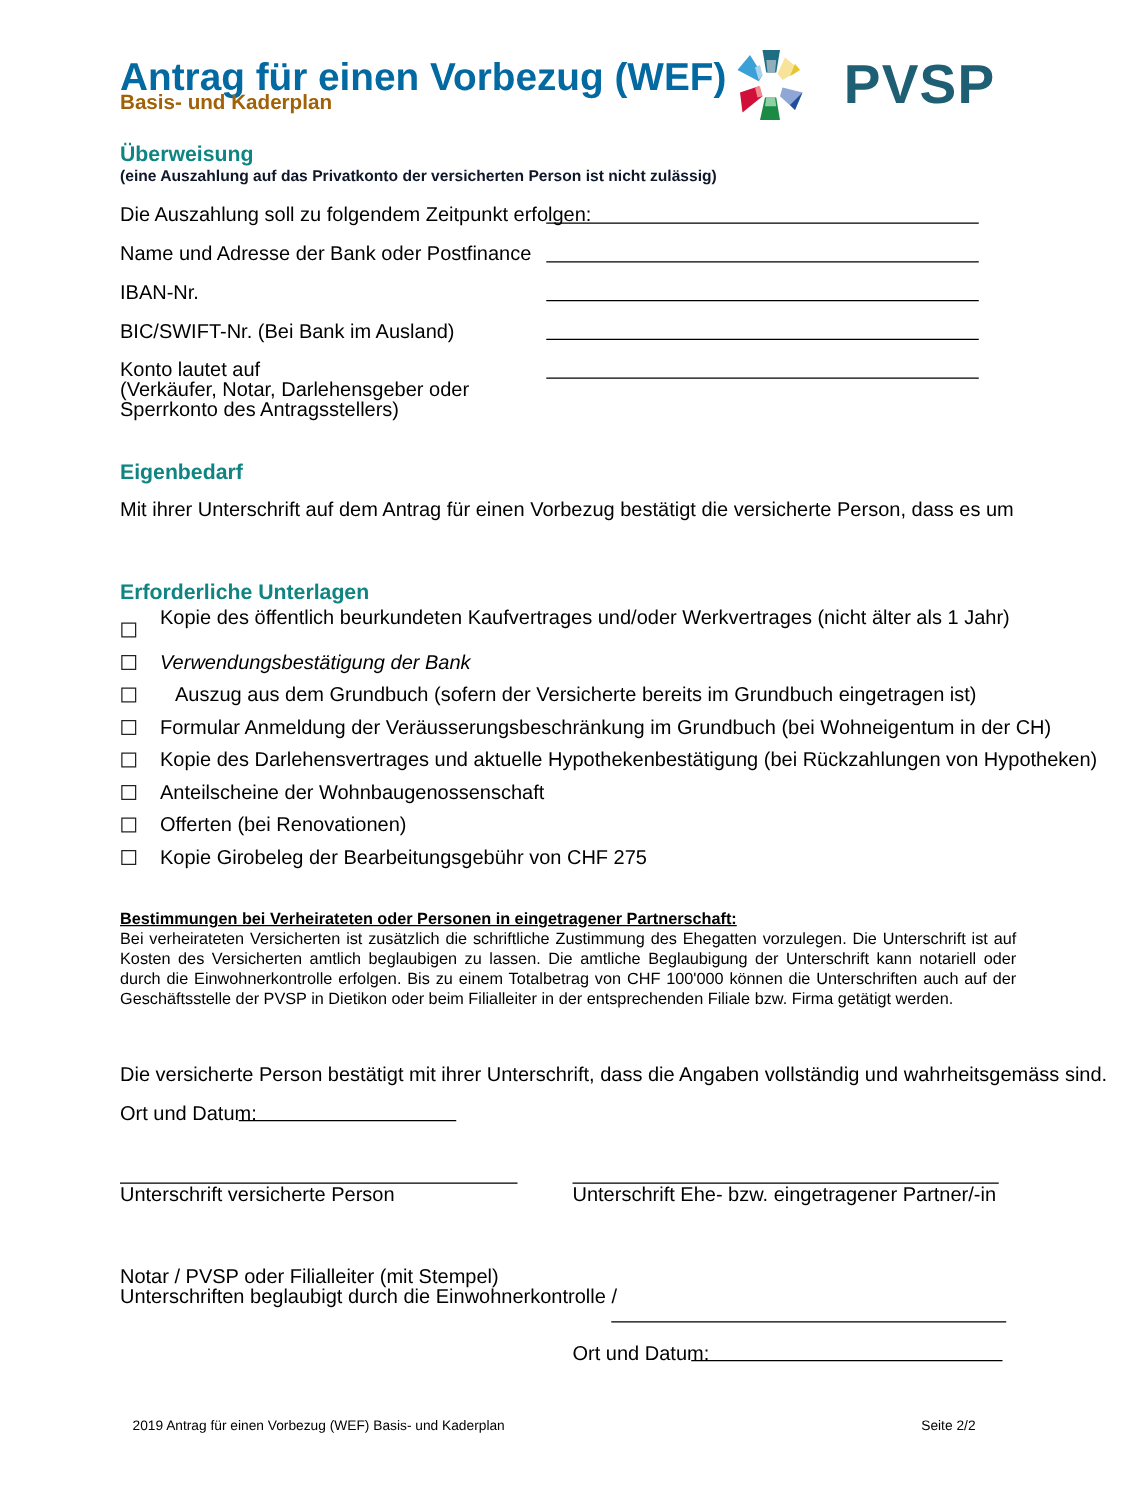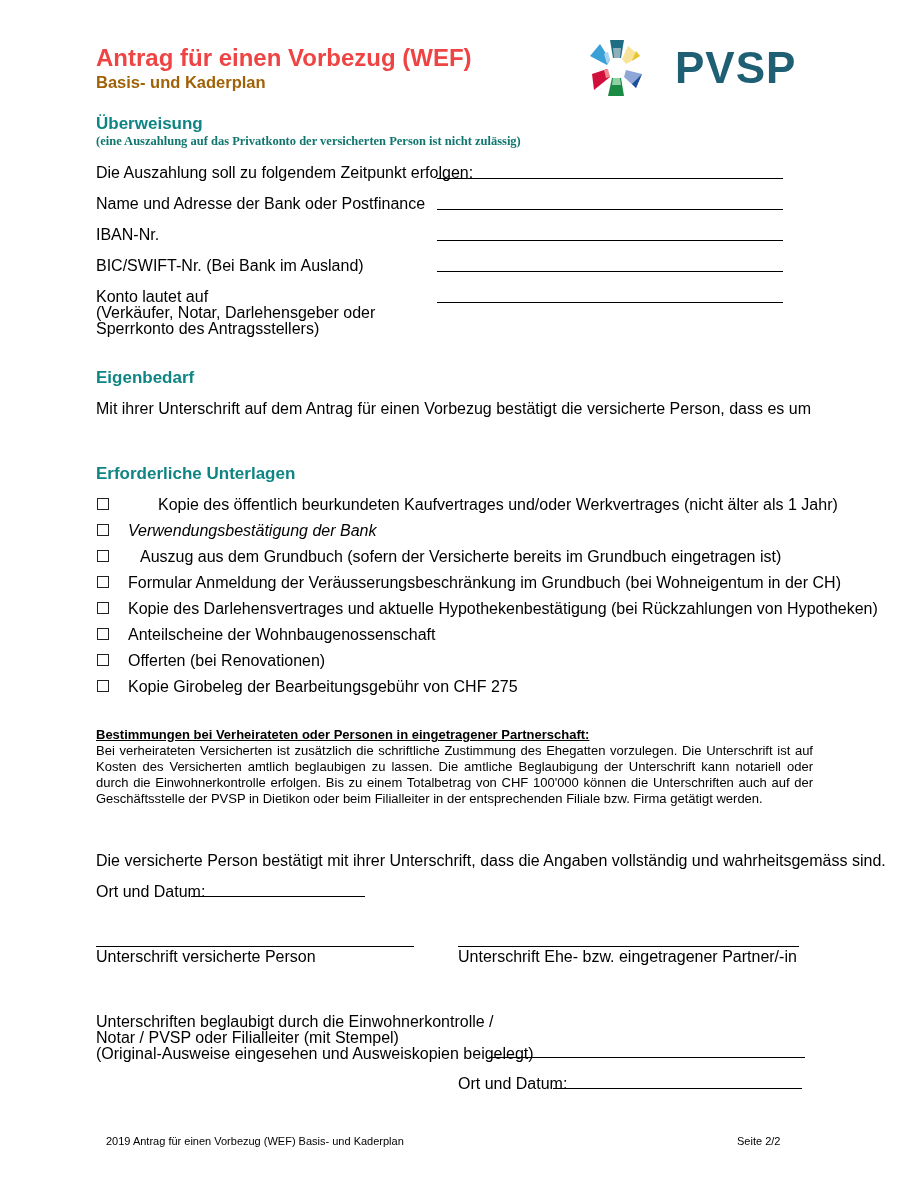--- a/index.html
+++ b/index.html
@@ -1,24 +1,24 @@
 <!DOCTYPE html>
 <html><head>
 <meta charset="utf-8">
 <style>
   html, body { margin:0; padding:0; background:#ffffff; }
   body { width:918px; height:1188px; position:relative; overflow:hidden;
          font-family:"Liberation Sans", sans-serif; color:#000; }
   .abs { position:absolute; }
-  .title { left:96px; top:44px; font-size:24px; font-weight:bold; color:#ef4444; white-space:nowrap; }
+  .title { left:96px; top:44px; font-size:31px; font-weight:bold; color:#0369a1; white-space:nowrap; }
   .subtitle { left:96px; top:73px; font-size:16.5px; font-weight:bold; color:#a16207; white-space:nowrap; }
   .logo { left:586px; top:38px; width:200px; height:60px; }
   .logo-text { position:absolute; left:60px; top:0px; font-size:44px; font-weight:bold; color:#1e5f74; letter-spacing:1px; line-height:60px;margin-left:29px; }
   .h2 { left:96px; font-size:17px; font-weight:bold; color:#0f8583; white-space:nowrap; }
-  .warn { left:96px; top:134px; font-size:12.5px; font-weight:bold; color:#0f766e; white-space:nowrap;font-family:Liberation Serif, serif; }
+  .warn { left:96px; top:134px; font-size:12.5px; font-weight:bold; color:#0f172a; white-space:nowrap; }
   .txt { font-size:16px; line-height:16px; white-space:nowrap; }
   .line { border-bottom:1px solid #000; height:0; }
   .field-label { left:96px; }
   .field-line { left:437px; width:346px; }
   .cb { left:97px; width:12px; height:12px; border:1px solid #222; background:#fff; box-sizing:border-box; }
   .cb-label { left:128px; }
   .para { left:96px; width:717px; font-size:13px; line-height:16px; text-align:justify; white-space:normal; }
   .para-head { font-weight:bold; text-decoration:underline; display:block; text-align:left; }
   .footer { font-size:11px; white-space:nowrap; }
 </style>
@@ -71,21 +71,21 @@
 <div class="abs line field-line" style="top:302px;"></div>
 
 <div class="abs h2" style="top:368px;">Eigenbedarf</div>
 <div class="abs txt" style="left:96px;top:401px;">
   <div>Mit ihrer Unterschrift auf dem Antrag für einen Vorbezug bestätigt die versicherte Person, dass es um</div>
 </div>
 
 <div class="abs h2" style="top:464px;">Erforderliche Unterlagen</div>
 
 <div class="abs cb" style="top:498px;"></div>
-<div class="abs txt cb-label" style="top:497px;margin-left:30px;">Kopie des öffentlich beurkundeten Kaufvertrages und/oder Werkvertrages (nicht älter als 1 Jahr)</div>
+<div class="abs txt cb-label" style="top:487px;">Kopie des öffentlich beurkundeten Kaufvertrages und/oder Werkvertrages (nicht älter als 1 Jahr)</div>
 
 <div class="abs cb" style="top:524px;"></div>
 <div class="abs txt cb-label" style="top:523px;font-style:italic;">Verwendungsbestätigung der Bank</div>
 
 <div class="abs cb" style="top:550px;"></div>
 <div class="abs txt cb-label" style="top:549px;margin-left:12px;">Auszug aus dem Grundbuch (sofern der Versicherte bereits im Grundbuch eingetragen ist)</div>
 
 <div class="abs cb" style="top:576px;"></div>
 <div class="abs txt cb-label" style="top:575px;">Formular Anmeldung der Veräusserungsbeschränkung im Grundbuch (bei Wohneigentum in der CH)</div>
 
@@ -110,23 +110,22 @@
 <div class="abs txt" style="left:96px;top:884px;">Ort und Datum:</div>
 <div class="abs line" style="left:191px;top:896px;width:174px;"></div>
 
 <div class="abs line" style="left:96px;top:946px;width:318px;"></div>
 <div class="abs txt" style="left:96px;top:949px;">Unterschrift versicherte Person</div>
 
 <div class="abs line" style="left:458px;top:946px;width:341px;"></div>
 <div class="abs txt" style="left:458px;top:949px;">Unterschrift Ehe- bzw. eingetragener Partner/-in</div>
 
 <div class="abs txt" style="left:96px;top:1014px;">
+  <div>Notar / PVSP oder Filialleiter (mit Stempel)</div>
   <div>Unterschriften beglaubigt durch die Einwohnerkontrolle /</div>
-  <div>Notar / PVSP oder Filialleiter (mit Stempel)</div>
-  <div>(Original-Ausweise eingesehen und Ausweiskopien beigelegt)</div>
 </div>
 <div class="abs line" style="left:489px;top:1057px;width:316px;"></div>
 
 <div class="abs txt" style="left:458px;top:1076px;">Ort und Datum:</div>
 <div class="abs line" style="left:553px;top:1088px;width:249px;"></div>
 
 <div class="abs footer" style="left:106px;top:1135px;">2019 Antrag für einen Vorbezug (WEF) Basis- und Kaderplan</div>
 <div class="abs footer" style="left:737px;top:1135px;">Seite 2/2</div>
 
 </body></html>

